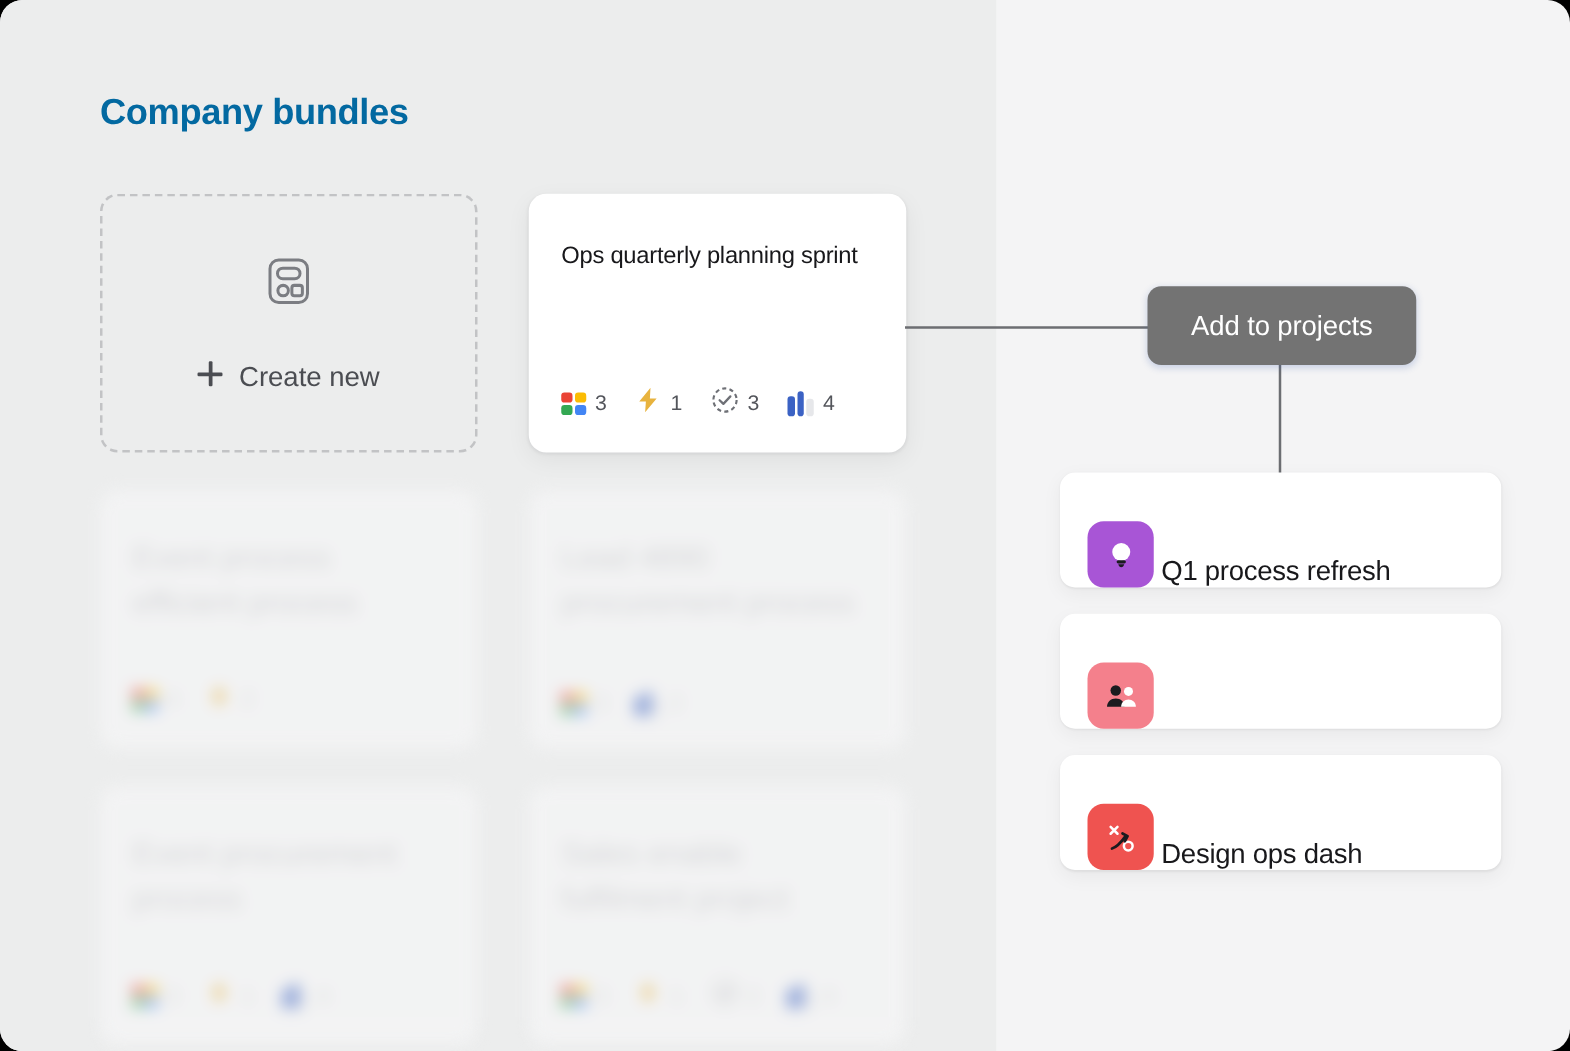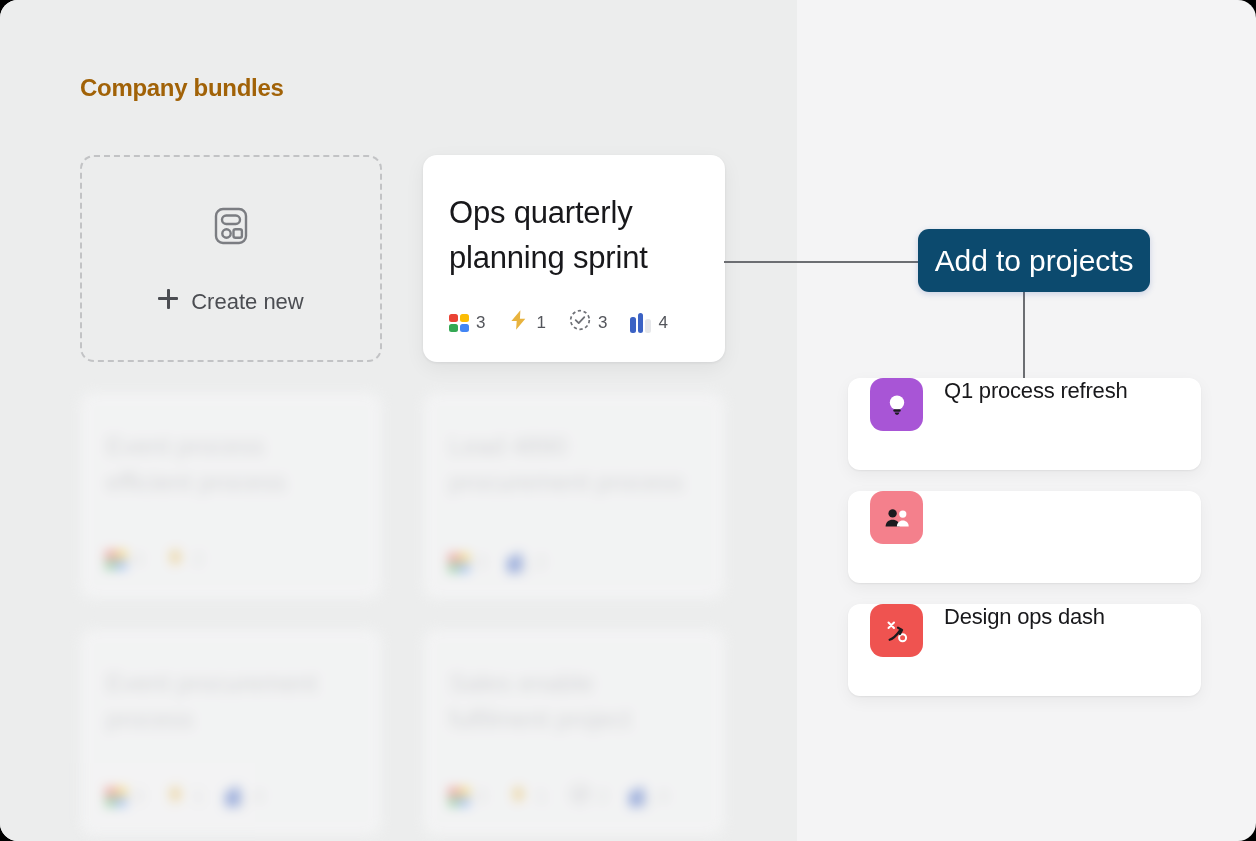--- a/index.html
+++ b/index.html
@@ -27,24 +27,24 @@
     left: 0; top: 0;
     width: 797px;
     height: 841px;
     background: #eceded;
   }
 
   .page-title {
     position: absolute;
     left: 80px;
     top: 74px;
-    font-size: 24px;
+    font-size: 29px;
     font-weight: 700;
     letter-spacing: -0.3px;
-    color: #a16207;
+    color: #0369a1;
   }
 
   
   .bundle-grid {
     position: absolute;
     left: 80px;
     top: 155px;
     width: 645px;
     display: grid;
     grid-template-columns: 302px 302px;
@@ -92,21 +92,21 @@
     border-radius: 14px;
     padding: 36px 28px 26px 26px;
     box-shadow: 0 1px 3px rgba(16,18,22,0.07), 0 6px 20px rgba(16,18,22,0.06);
     position: relative;
     display: flex;
     flex-direction: column;
     justify-content: space-between;
     cursor: pointer;
   }
   .bundle-title {
-    font-size: 31px;
+    font-size: 19px;
     line-height: 1.44;
     color: #18181b;
     font-weight: 400;
     letter-spacing: -0.2px;
   }
   .stats-row {
     display: flex;
     align-items: center;
     gap: 23px;
     margin-top: auto;
@@ -180,50 +180,50 @@
     top: 292px;
     width: 2px;
     height: 88px;
     background: #6c6e72;
   }
 
   .add-button {
     position: absolute;
     left: 918px;
     top: 229px;
-    width: 232px;
+    width: 215px;
     height: 63px;
     border: none;
     border-radius: 11px;
-    background: #0c4a6e;
+    background: #737373;
     color: #ffffff;
     font-family: "Liberation Sans", sans-serif;
-    font-size: 30px;
+    font-size: 22px;
     font-weight: 400;
     letter-spacing: -0.1px;
     cursor: pointer;
     box-shadow: 0 2px 6px rgba(45,80,170,0.22);
   }
 
   .project-list {
     position: absolute;
     left: 848px;
     top: 378px;
     width: 353px;
     display: flex;
     flex-direction: column;
     gap: 21px;
   }
   .project-item {
     background: #ffffff;
     border-radius: 12px;
     height: 92px;
     display: flex;
-    align-items: flex-start;
-    gap: 21px;
+    align-items: flex-end;
+    gap: 6px;
     padding-left: 22px;
     box-shadow: 0 1px 2px rgba(16,18,22,0.06), 0 5px 16px rgba(16,18,22,0.05);
     cursor: pointer;
   }
   .project-avatar {
     width: 53px; height: 53px;
     border-radius: 13px;
     flex: none;
     display: flex;
     align-items: center;

